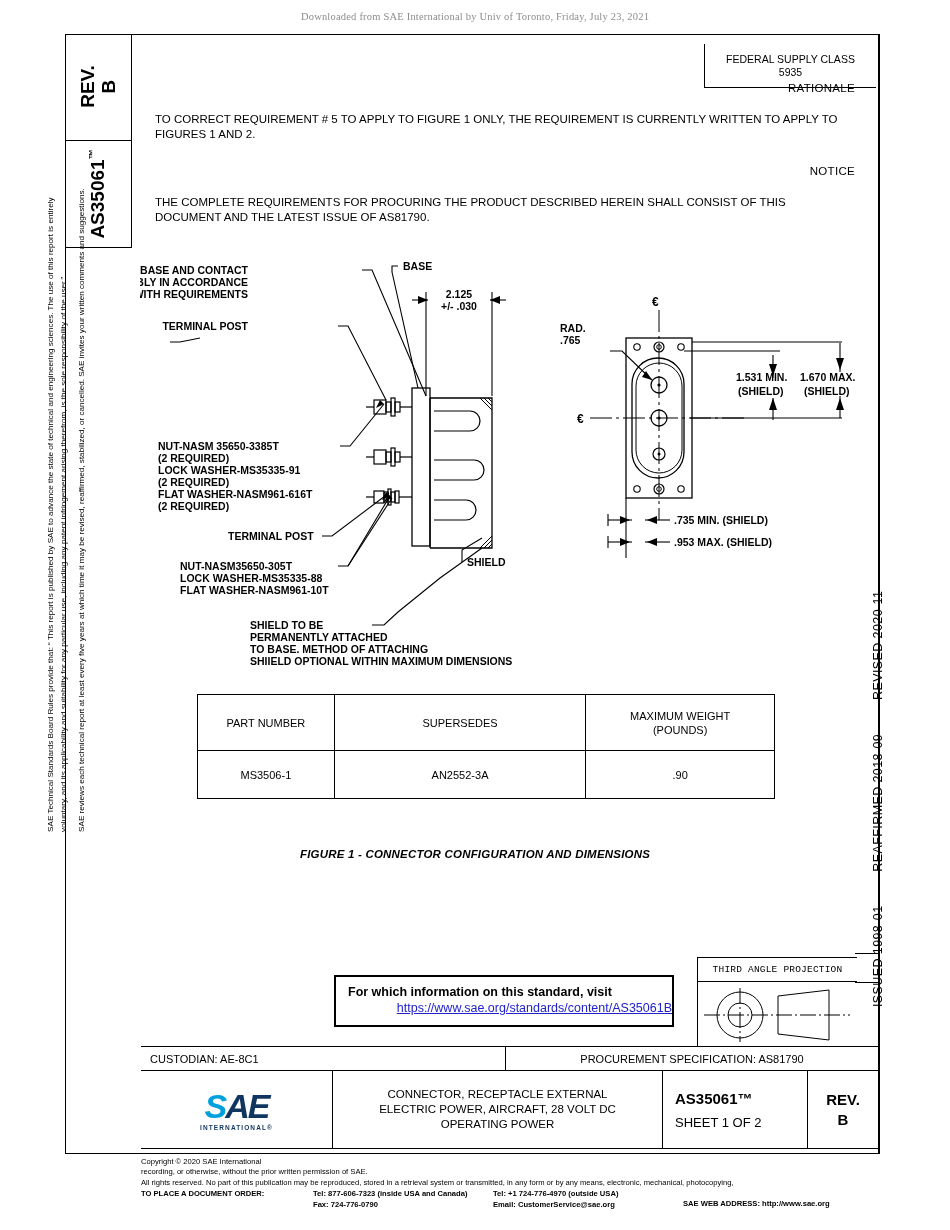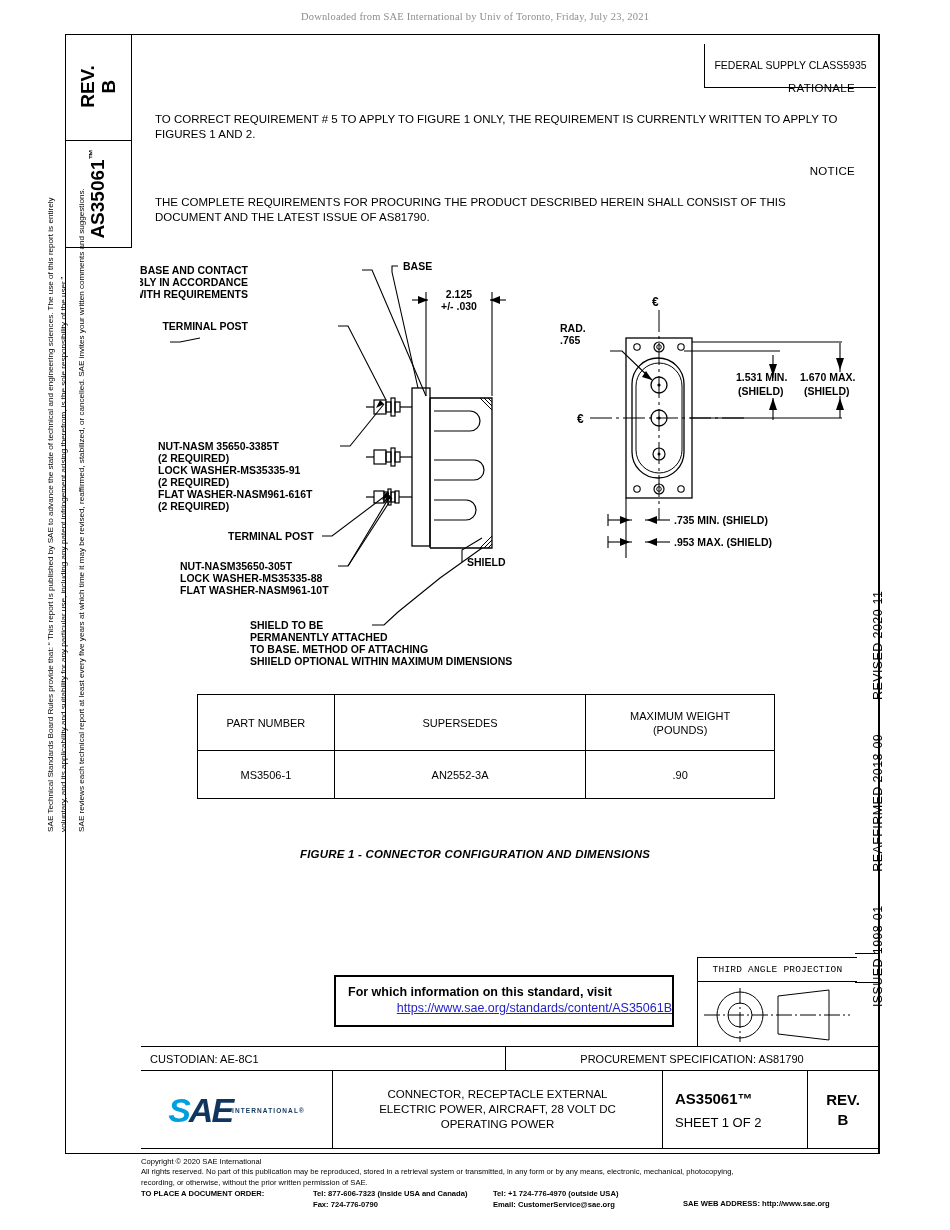--- a/index.html
+++ b/index.html
@@ -91,21 +91,21 @@
     left: 855px; width: 23px; height: 1.4px; background: #000;
   }
 
   
   .fsc-box {
     position: absolute;
     left: 704px; top: 44px;
     width: 172px; height: 44px;
     border: 1.4px solid #000;
     border-top: none; border-right: none;
-    display: flex; flex-direction: row;
+    display: flex; flex-direction: column;
     align-items: center; justify-content: center;
     font-size: 10.5px; line-height: 13px; text-align: center;
   }
 
   
   .doc-body {
     position: absolute;
     left: 155px; top: 82px;
     width: 700px;
   }
@@ -214,21 +214,21 @@
   
   .title-block {
     position: absolute;
     left: 141px; top: 1071px;
     width: 737px; height: 78px;
     display: flex;
     border-bottom: 1.6px solid #000;
   }
   .tb-logo {
     width: 192px; border-right: 1.4px solid #000;
-    display: flex; flex-direction: row;
+    display: flex; flex-direction: column;
     align-items: center; justify-content: center;
   }
   .sae-logo-txt {
     font-size: 34px; font-weight: bold; font-style: italic;
     color: #00a0df; letter-spacing: -2px; line-height: 34px;
   }
   .sae-logo-txt .dark { color: #10355e; }
   .sae-sub {
     font-size: 6.5px; color: #10355e; font-weight: bold;
     letter-spacing: 1.1px; margin-top: 1px;
@@ -569,22 +569,22 @@
     <div class="sml">SHEET 1 OF 2</div>
   </div>
   <div class="tb-rev">
     <div>REV.</div>
     <div>B</div>
   </div>
 </div>
 
 <div class="copyright">
   <div>Copyright © 2020 SAE International</div>
+  <div>recording, or otherwise, without the prior written permission of SAE.</div>
   <div>All rights reserved. No part of this publication may be reproduced, stored in a retrieval system or transmitted, in any form or by any means, electronic, mechanical, photocopying,</div>
-  <div>recording, or otherwise, without the prior written permission of SAE.</div>
   <div class="order-row">
     <div class="order-lbl">TO PLACE A DOCUMENT ORDER:</div>
     <div class="order-c1">
       <div>Tel: 877-606-7323 (inside USA and Canada)</div>
       <div>Fax: 724-776-0790</div>
     </div>
     <div class="order-c2">
       <div>Tel: +1 724-776-4970 (outside USA)</div>
       <div>Email: CustomerService@sae.org</div>
     </div>

